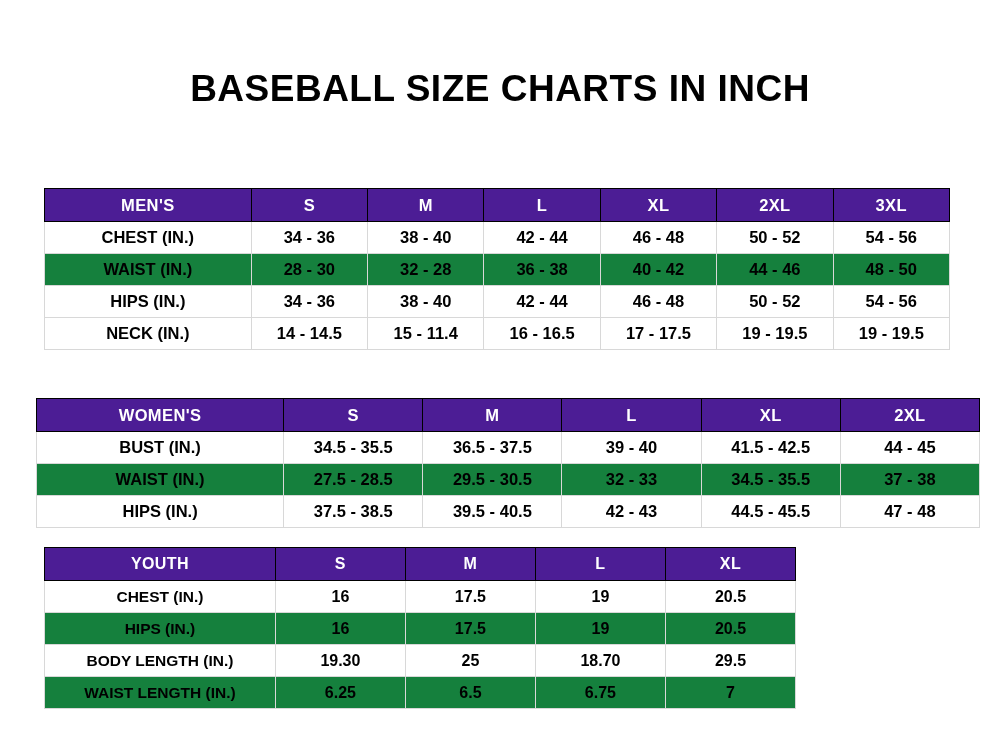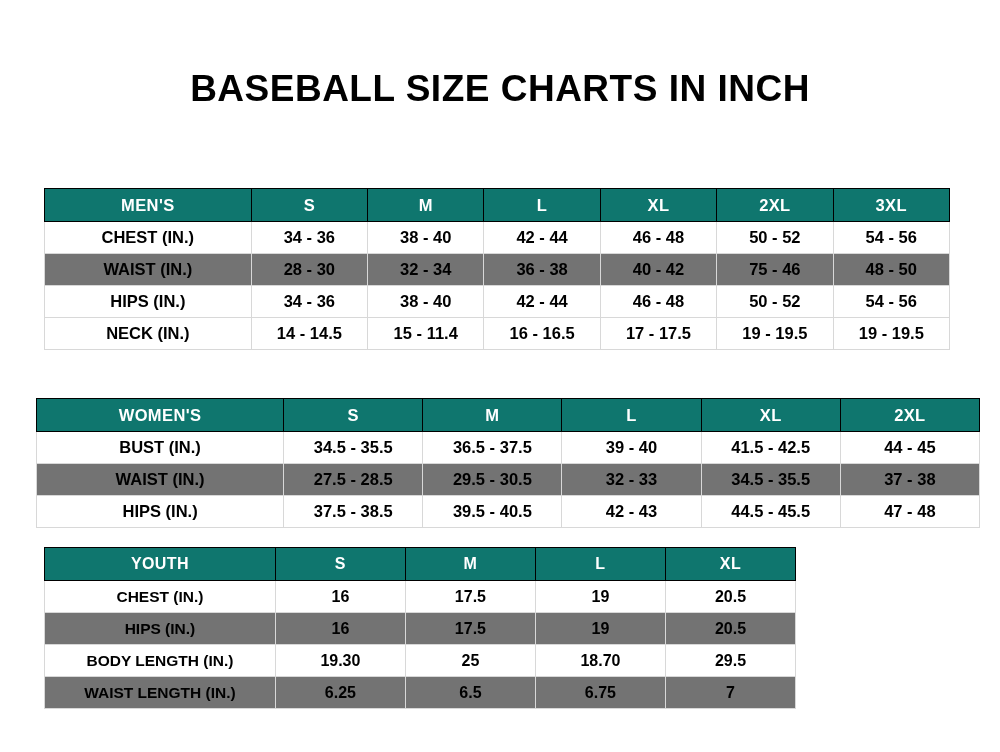--- a/index.html
+++ b/index.html
@@ -41,28 +41,28 @@
     text-align: center;
     font-size: 16.5px;
     font-weight: bold;
     height: 31px;
     padding: 0;
     background: #ffffff;
     color: #000;
     white-space: nowrap;
   }
   .chart thead th {
-    background: #0f766e;
+    background: #4c1d95;
     color: #ffffff;
     border: 1px solid #000000;
     height: 32px;
     letter-spacing: 0.4px;
   }
   .chart tr.alt td {
-    background: #737373;
+    background: #15803d;
   }
   .chart td.rowlabel {
     font-weight: bold;
     text-align: center;
   }
 
   
   #chart-mens {
     top: 188px;
     left: 44px;
@@ -125,24 +125,24 @@
         <td>34 - 36</td>
         <td>38 - 40</td>
         <td>42 - 44</td>
         <td>46 - 48</td>
         <td>50 - 52</td>
         <td>54 - 56</td>
       </tr>
       <tr class="alt">
         <td class="rowlabel">WAIST (IN.)</td>
         <td>28 - 30</td>
-        <td>32 - 34</td>
+        <td>32 - 28</td>
         <td>36 - 38</td>
         <td>40 - 42</td>
-        <td>75 - 46</td>
+        <td>44 - 46</td>
         <td>48 - 50</td>
       </tr>
       <tr>
         <td class="rowlabel">HIPS (IN.)</td>
         <td>34 - 36</td>
         <td>38 - 40</td>
         <td>42 - 44</td>
         <td>46 - 48</td>
         <td>50 - 52</td>
         <td>54 - 56</td>

